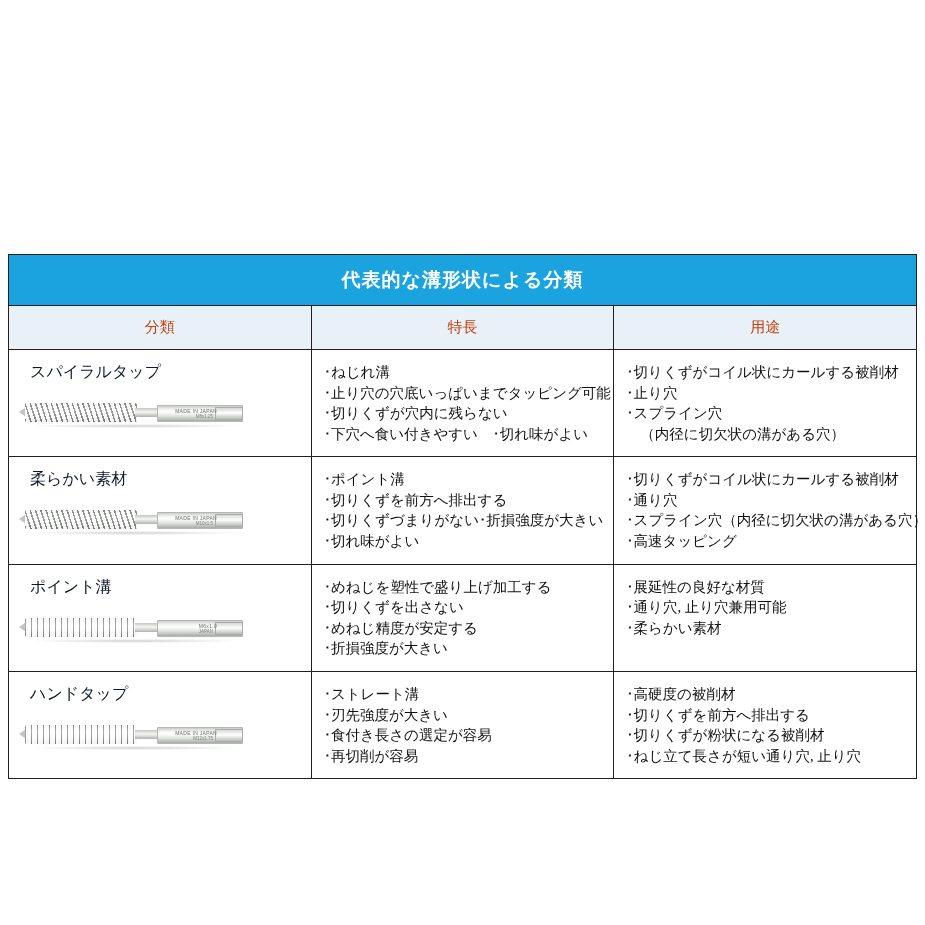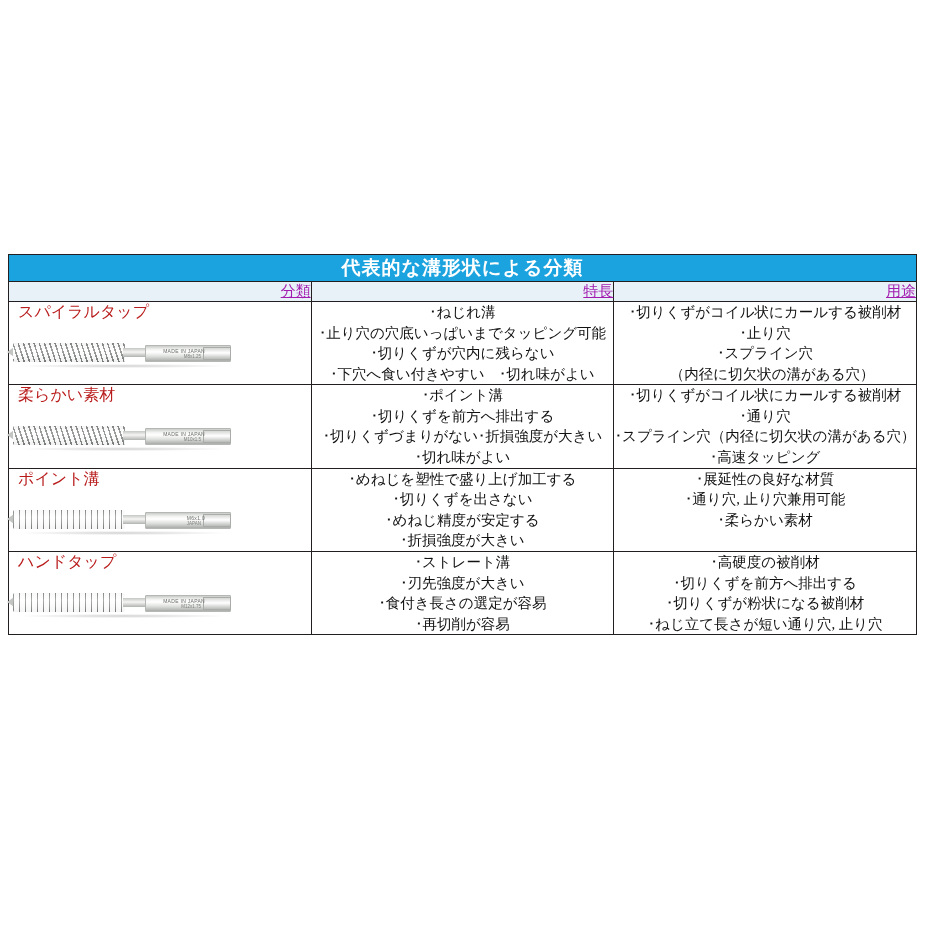--- a/index.html
+++ b/index.html
@@ -29,49 +29,48 @@
     width: 909px;
   }
   table.spec {
     width: 909px;
     border-collapse: collapse;
     table-layout: fixed;
   }
   table.spec td, table.spec th {
     border: 1px solid #231f20;
     vertical-align: top;
-    padding: 0;
+    padding: 12px;
     margin-top: 20px;
   }
   .title-cell {
     background: #1aa3de;
     color: #ffffff;
     text-align: center;
     font-size: 19px;
     font-weight: bold;
     letter-spacing: 1px;
     padding: 6px 0 7px 0;
     border: 1px solid #231f20;
   }
   .head-cell {
     background: #e8f0f8;
-    text-align: right;
+    text-align: center;
     font-size: 15px;
     font-weight: normal;
-    color: #a21caf;
+    color: #c2410c;
     padding: 4px 0 5px 0;
-    text-decoration: underline;
   }
   .cat-cell {
     width: 233px;
     padding: 4px 0 6px 0;
   }
   .cat-label {
     font-size: 16px;
-    color: #b91c1c;
+    color: #0f172a;
     padding-left: 9px;
     line-height: 1.25;
     white-space: nowrap;
   }
   .tap-img {
     margin-top: 4px;
     height: 52px;
     width: 226px;
     position: relative;
   }
@@ -81,21 +80,20 @@
   }
   .use-cell {
     width: 330px;
     padding: 4px 6px 6px 7px;
     font-family: Liberation Serif, serif;
   }
   ul.lines {
     list-style: none;
     margin: 0;
     padding: 0;
-    text-align: center;
   }
   ul.lines li {
     font-size: 14.5px;
     line-height: 1.42;
     color: #111111;
     white-space: nowrap;
   }
   ul.lines li.indent {
     padding-left: 14px;
   }

